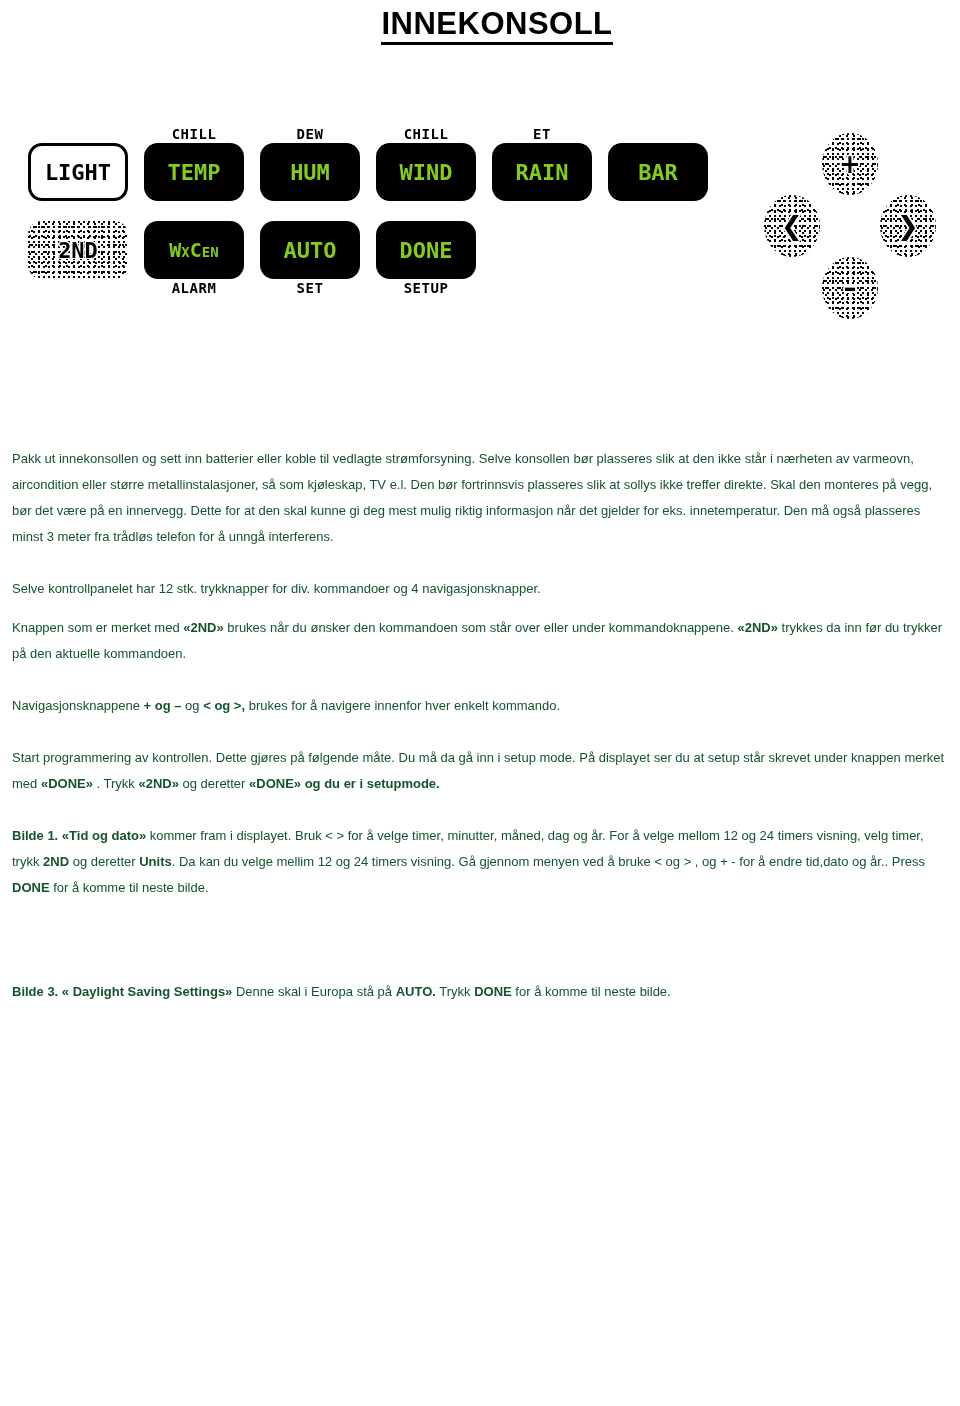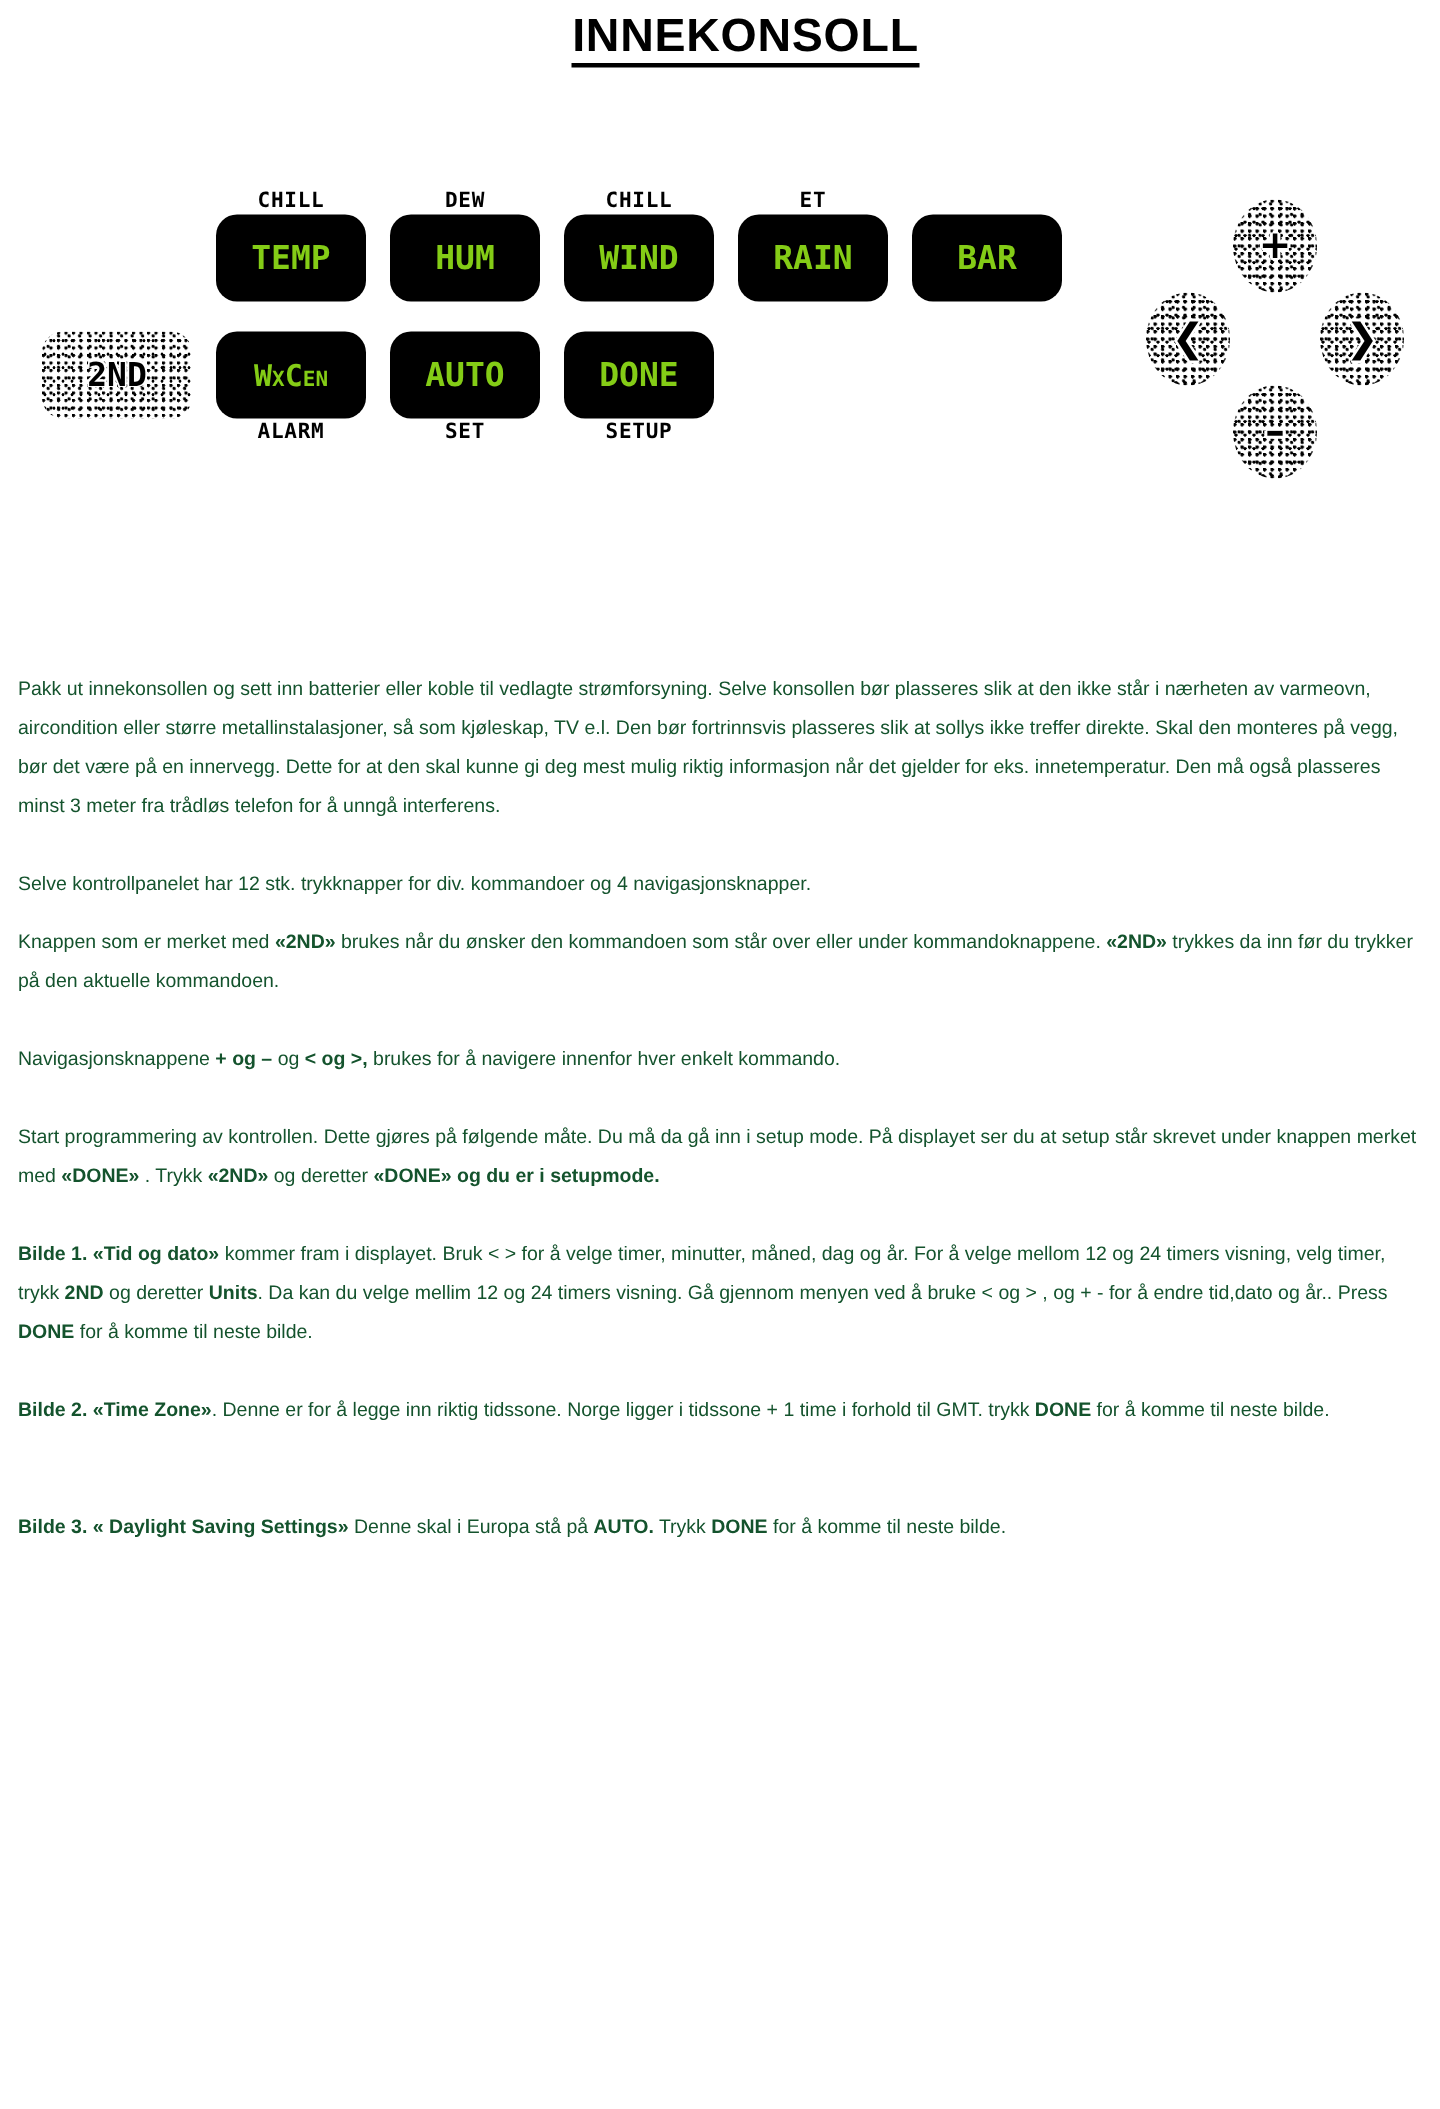--- a/index.html
+++ b/index.html
@@ -172,20 +172,21 @@
 </h1>
 
 <div class="console-figure">
 
   <div class="keypad">
 
     <div class="key-row row-top">
 
       <div class="key-cell">
         <div class="key-sublabel empty">&nbsp;</div>
+        <div class="key outline">LIGHT</div>
       </div>
 
       <div class="key-cell">
         <div class="key-sublabel">CHILL</div>
         <div class="key solid">TEMP</div>
       </div>
 
       <div class="key-cell">
         <div class="key-sublabel">DEW</div>
         <div class="key solid">HUM</div>
@@ -263,21 +264,20 @@
   <div class="gap"></div>
 
   <p class="para"><span> Start programmering av kontrollen. Dette gjøres på følgende måte. Du må da gå inn i setup mode. På displayet ser du at setup står skrevet  under knappen merket med </span><span class="b">«DONE»</span><span> .  Trykk </span><span class="b">«2ND»</span><span> og deretter </span><span class="b">«DONE»  og du er i setupmode.</span></p>
 
   <div class="gap"></div>
 
   <p class="para"><span class="b">Bilde 1.</span><span class="b">  «Tid og dato»</span><span> kommer fram i displayet.  Bruk  &lt;  &gt; for å velge timer, minutter, måned, dag og år. For å velge mellom 12 og 24 timers visning, velg  timer, trykk  </span><span class="b">2ND</span><span> og deretter </span><span class="b">Units</span><span>. Da kan du velge mellim 12 og 24 timers visning. Gå gjennom menyen ved å bruke &lt; og &gt; , og +  - for å endre tid,dato og år.. Press  </span><span class="b">DONE</span><span>  for å komme til neste bilde.</span></p>
 
   <div class="gap"></div>
 
-  <p class="para"><span class="b">Bilde 2.</span><span class="b"> «Time Zone»</span><span>. Denne er for å legge inn riktig  tidssone. Norge ligger i tidssone + 1 time i forhold til GMT.  trykk  </span><span class="b">DONE</span><span>  for å komme til neste bilde.</span></p>
 
   <div class="gap-lg"></div>
 
   <p class="para"><span class="b">Bilde 3.</span><span class="b"> « Daylight Saving Settings»</span><span>  Denne skal i Europa stå på   </span><span class="b">AUTO.</span><span> Trykk  </span><span class="b">DONE</span><span> for å komme til neste bilde.</span></p>
 
   <div class="gap"></div>
 
 
 </div>
 

